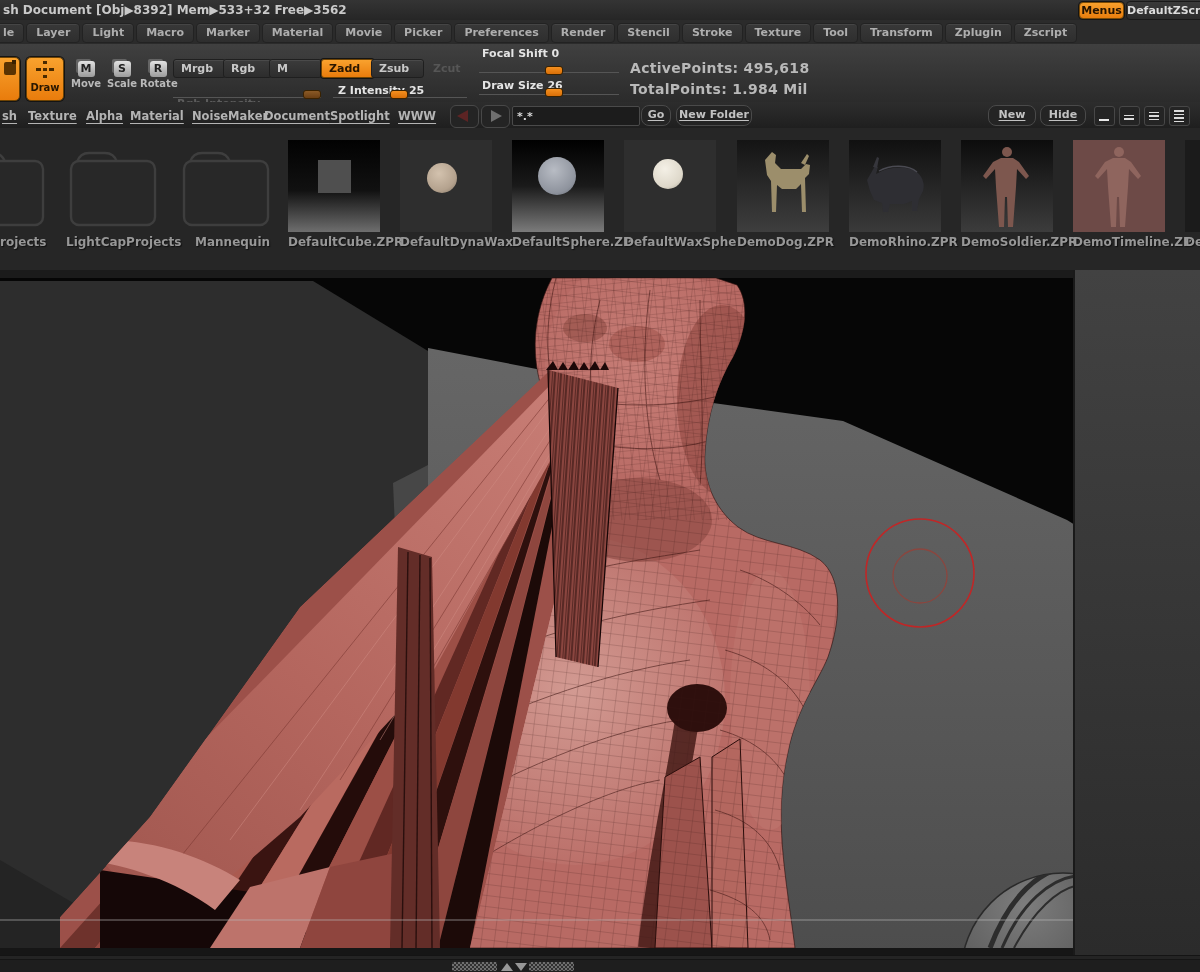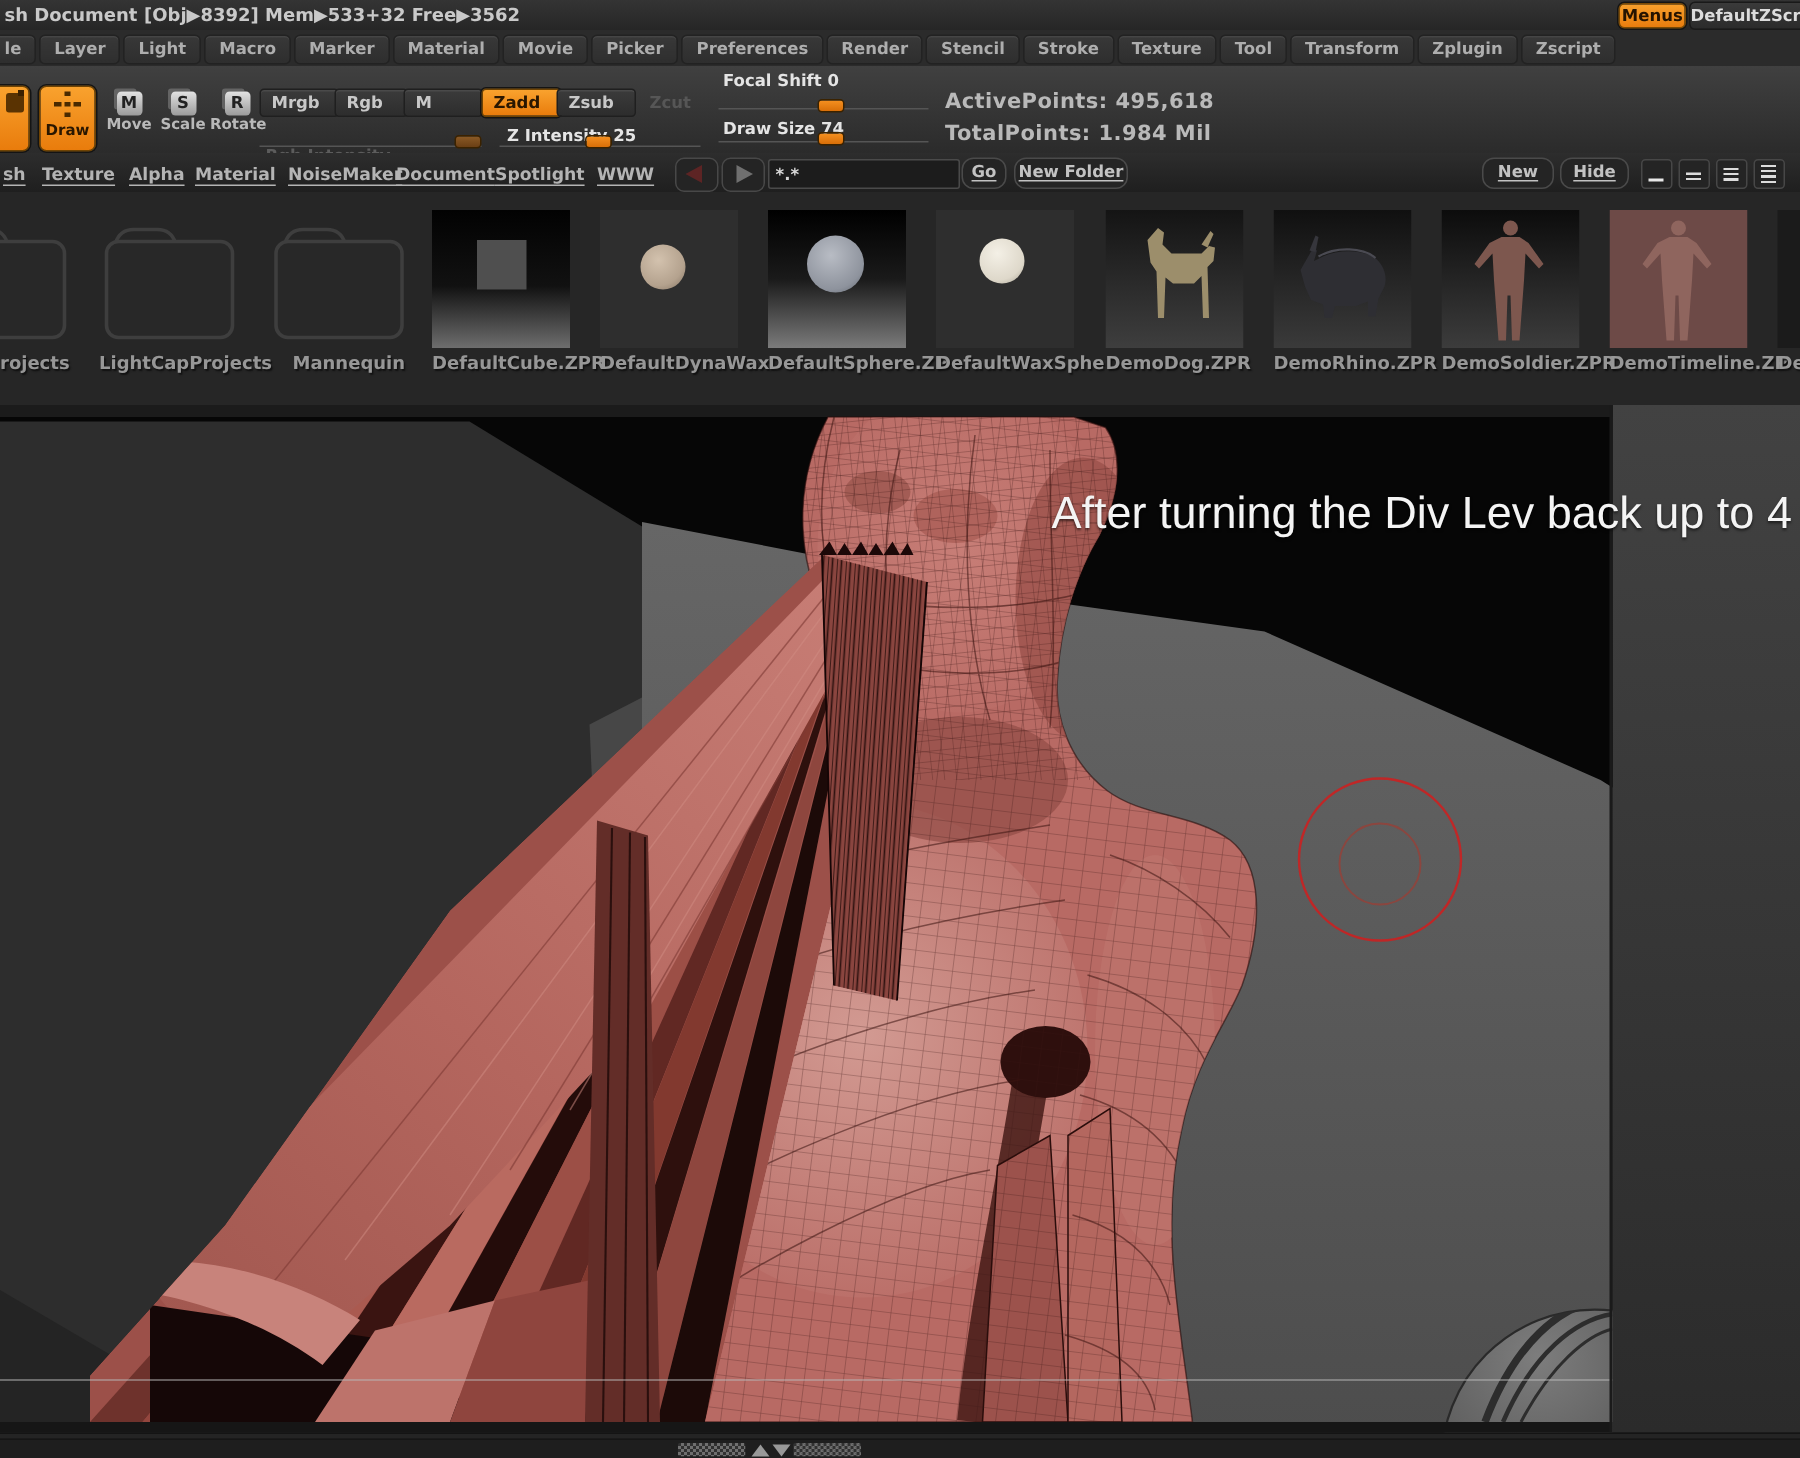--- a/index.html
+++ b/index.html
@@ -173,21 +173,21 @@
       <div class="slider-handle" style="left:390px;top:46px;"></div>
     </div>
 
     <div>
       <span class="s-lbl" style="left:482px;top:3px;"><span>Focal Shift</span>&nbsp;<span>0</span></span>
       <div class="slider-track" style="left:479px;top:27px;width:140px;"></div>
       <div class="slider-handle" style="left:545px;top:22px;"></div>
     </div>
 
     <div>
-      <span class="s-lbl" style="left:482px;top:35px;"><span>Draw Size</span>&nbsp;<span>74</span></span>
+      <span class="s-lbl" style="left:482px;top:35px;"><span>Draw Size</span>&nbsp;<span>26</span></span>
       <div class="slider-track" style="left:479px;top:49px;width:140px;"></div>
       <div class="slider-handle" style="left:545px;top:44px;"></div>
     </div>
 
     <span class="stat" style="left:630px;top:16px;">ActivePoints:  495,618</span>
     <span class="stat" style="left:630px;top:37px;">TotalPoints:  1.984 Mil</span>
   </div>
 
   <div id="navrow" class="abs">
     <span class="nav-link" style="left:2px">sh</span>
@@ -540,21 +540,20 @@
       <line x1="0" y1="650" x2="1075" y2="650" stroke="#b8b8b8" stroke-width="1" opacity=".65"></line>
       <rect x="0" y="678" width="1075" height="7" fill="#161616"></rect>
       <rect x="1073" y="0" width="2" height="685" fill="#1a1a1a"></rect>
 
       <g>
         <circle cx="920" cy="303" r="54" fill="none" stroke="#c52424" stroke-width="1.6" opacity=".95"></circle>
         <circle cx="920" cy="306" r="27" fill="none" stroke="#93423a" stroke-width="1.3" opacity=".85"></circle>
       </g>
     </svg>
 
-    <div id="caption">After turning the Div Lev back up to 4</div>
   </div>
 
   <div id="bottombar" class="abs">
     <div id="scroll-track">
       <span class="checker" style="left:452px;width:45px;"></span>
       <span class="tri-up" style="left:501px;"></span>
       <span class="tri-down" style="left:515px;"></span>
       <span class="checker" style="left:529px;width:45px;"></span>
     </div>
   </div>

